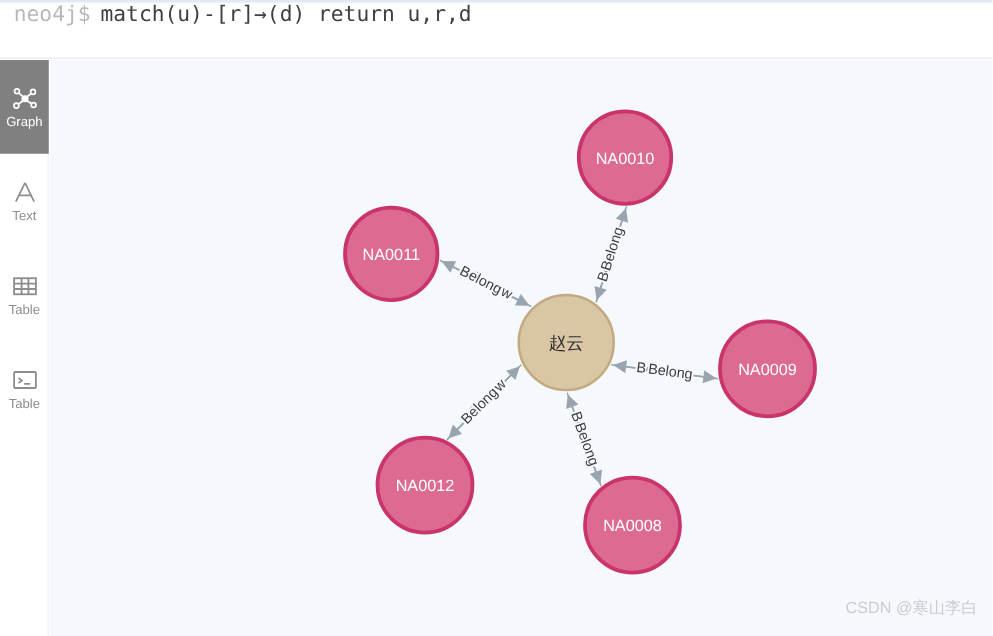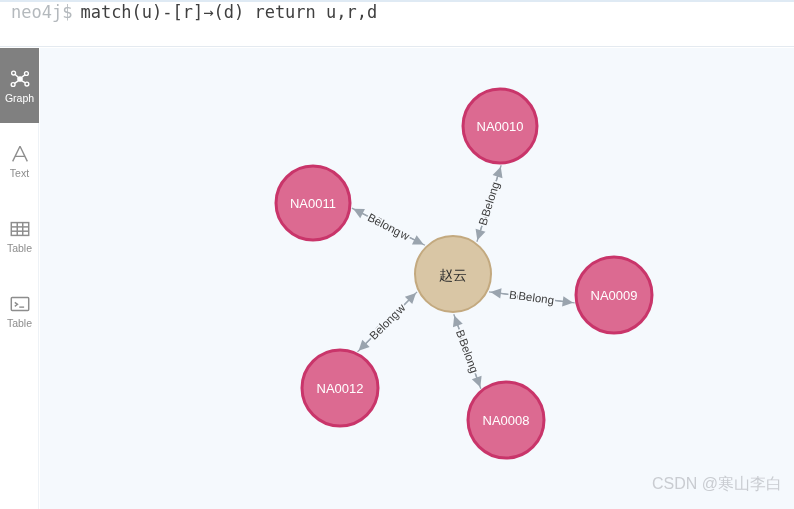--- a/index.html
+++ b/index.html
@@ -146,21 +146,21 @@
     font-size: 11.5px;
     text-anchor: middle;
     dominant-baseline: central;
   }
 
   .watermark {
     position: absolute;
     right: 12px;
     bottom: 14px;
     font-family: "Liberation Sans", sans-serif;
-    font-size: 16px;
+    font-size: 13px;
     color: #c9ccd1;
     white-space: nowrap;
     user-select: none;
   }
 </style>
 </head>
 <body>
 
 <div id="app">
 

